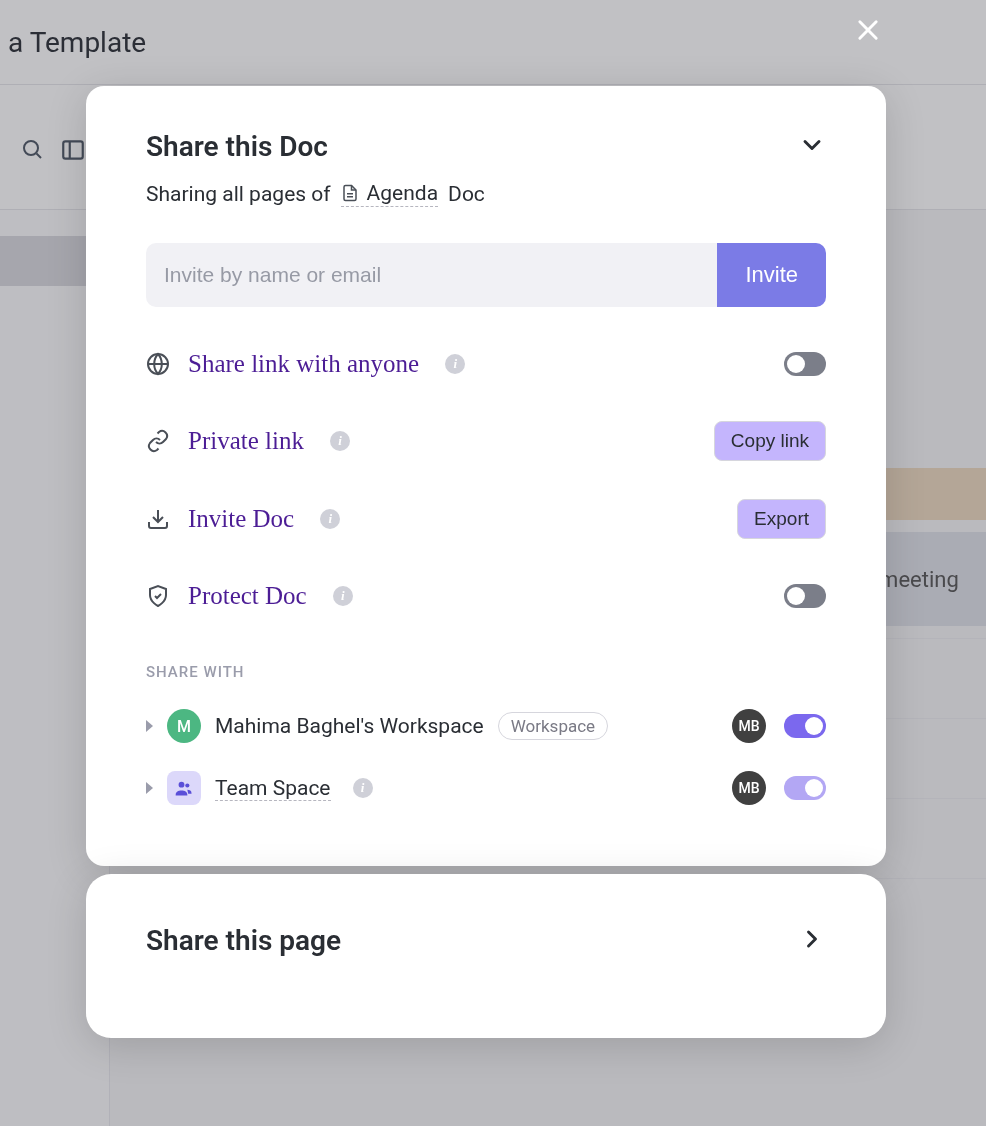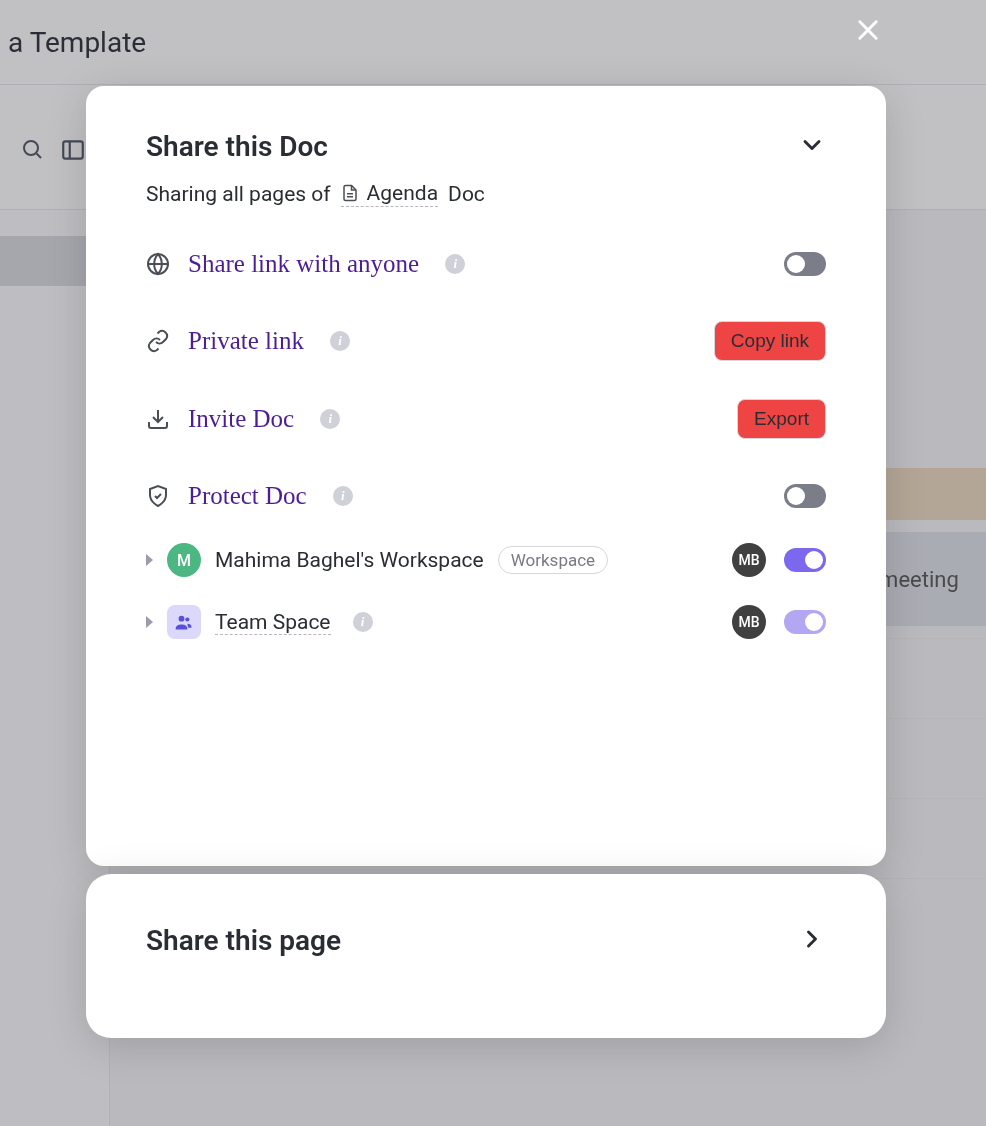--- a/index.html
+++ b/index.html
@@ -179,21 +179,21 @@
     background: #cfd0d8;
     color: #fff;
     display: flex; align-items: center; justify-content: center;
     font-size: 13px;
     font-weight: 700;
     margin-left: 8px;
     font-style: italic;
     font-family: Georgia, serif;
   }
   .pill-btn {
-    background: #ef4444;
+    background: #c4b5fd;
     border: 1px solid #d6d6dd;
     border-radius: 8px;
     padding: 8px 16px;
     font-size: 19px;
     color: #2a2e34;
     cursor: pointer;
   }
 
   .toggle {
     width: 42px; height: 24px;
@@ -342,20 +342,24 @@
           <path d="M14 2H6a2 2 0 0 0-2 2v16a2 2 0 0 0 2 2h12a2 2 0 0 0 2-2V8z"></path>
           <polyline points="14 2 14 8 20 8"></polyline>
           <line x1="8" y1="13" x2="16" y2="13"></line>
           <line x1="8" y1="17" x2="16" y2="17"></line>
         </svg>
       <span>Agenda</span>
     </span>
     <span>Doc</span>
   </div>
 
+  <div class="invite-row">
+    <input class="invite-input" placeholder="Invite by name or email" style="">
+    <button class="invite-btn">Invite</button>
+  </div>
 
   <div class="option-row">
     <div class="option-left">
       <span class="option-icon">
         <svg width="24" height="24" viewBox="0 0 24 24" fill="none" stroke="currentColor" stroke-width="2">
             <circle cx="12" cy="12" r="10"></circle>
             <line x1="2" y1="12" x2="22" y2="12"></line>
             <path d="M12 2a15 15 0 0 1 0 20a15 15 0 0 1 0-20z"></path>
           </svg>
       </span>
@@ -405,20 +409,21 @@
           </svg>
       </span>
       <span class="option-label">Protect Doc</span>
       <span class="info-icon">i</span>
     </div>
     <div class="toggle off">
         <div class="knob"></div>
       </div>
   </div>
 
+  <div class="section-label">SHARE WITH</div>
 
   <div class="share-row">
     <div class="share-left">
       <div class="caret"></div>
       <div class="ws-avatar green">M</div>
       <span class="ws-name">Mahima Baghel's Workspace</span>
       <span class="ws-badge">Workspace</span>
     </div>
     <div class="share-right">
       <div class="mb-avatar">MB</div>

